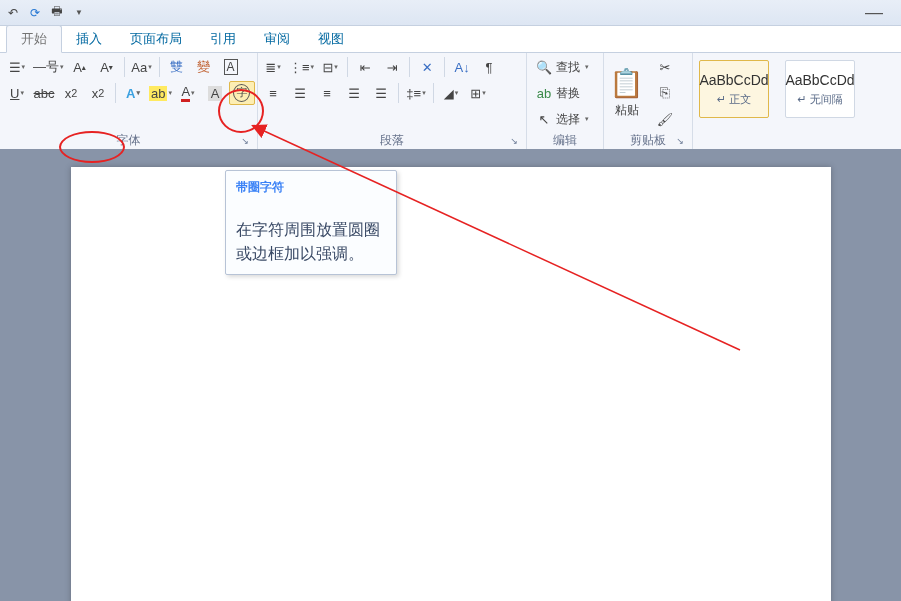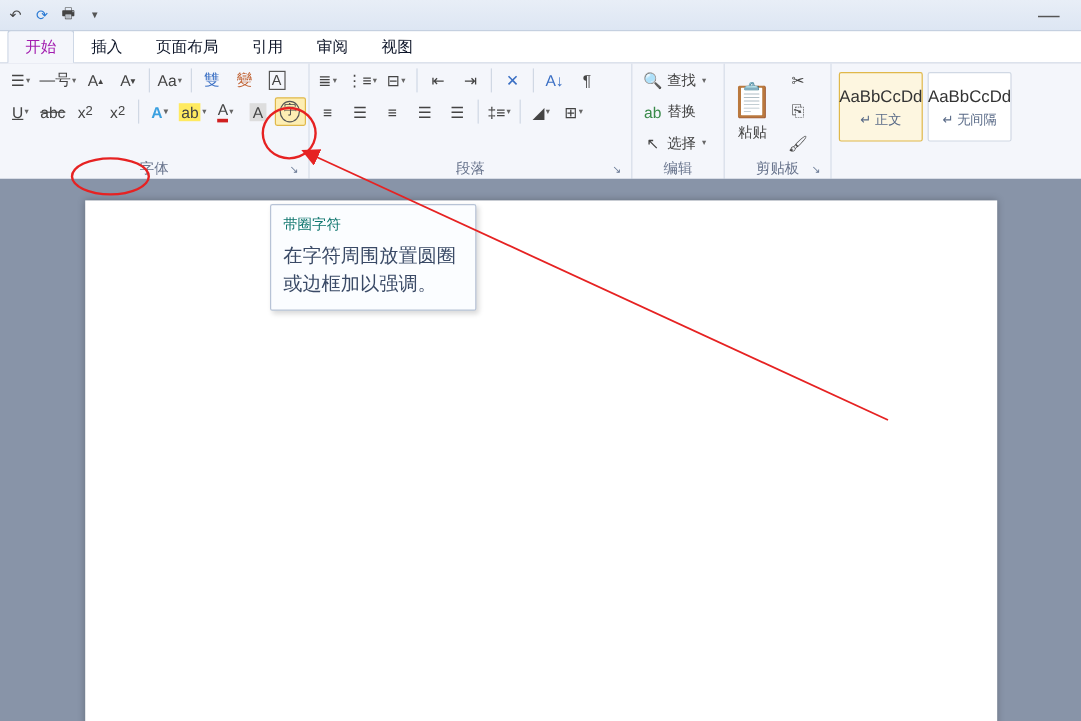--- a/index.html
+++ b/index.html
@@ -4,47 +4,47 @@
 <style>
 html,body{margin:0;padding:0;font-family:"Microsoft YaHei","Segoe UI",Arial,sans-serif;font-size:12px;background:#fff;color:#333;overflow:hidden}
 body{width:901px;height:601px;position:relative}
 .titlebar{height:25px;background:linear-gradient(#e8eef7,#dde6f3);display:flex;align-items:center;position:relative;border-bottom:1px solid #c5d0e0}
 .qat{display:flex;align-items:center;gap:4px;padding-left:4px}
 .qat-btn{width:18px;height:18px;display:flex;align-items:center;justify-content:center;font-size:12px;color:#444}
 .qat-dd{font-size:8px;color:#555}
 .title-text{position:absolute;left:50%;transform:translateX(-50%);font-size:13px;color:#333}
 .title-min{position:absolute;right:18px;font-size:18px;color:#555}
 .tabs{height:26px;background:#fff;display:flex;align-items:flex-end;border-bottom:1px solid #c5d0e0;padding-left:6px}
-.tab{padding:4px 14px;font-size:13px;color:#0f172a;cursor:default}
-.tab.active{color:#a21caf;background:#f4f6fb;border:1px solid #c5d0e0;border-bottom:1px solid #f4f6fb;border-radius:3px 3px 0 0;position:relative;top:1px}
+.tab{padding:4px 14px;font-size:13px;color:#0369a1;cursor:default}
+.tab.active{color:#737373;background:#f4f6fb;border:1px solid #c5d0e0;border-bottom:1px solid #f4f6fb;border-radius:3px 3px 0 0;position:relative;top:1px}
 .ribbon{height:96px;background:#f4f6fb;display:flex;border-bottom:1px solid #c5d0e0}
 .group{border-right:1px solid #d6dde8;display:flex;flex-direction:column;padding:2px 2px 0 2px;position:relative}
 .group-body{flex:1;display:flex;flex-direction:column;gap:2px}
 .group-label{height:18px;text-align:left;font-size:12px;color:#67738c;display:flex;align-items:center;justify-content:center;position:relative}
 .dlg-launcher{position:absolute;right:4px;bottom:2px;width:12px;height:12px;font-size:9px;color:#6a7a95;display:flex;align-items:center;justify-content:center}
 .row{display:flex;align-items:center;gap:1px;height:24px}
 .btn{min-width:22px;height:22px;display:flex;align-items:center;justify-content:center;border:1px solid transparent;border-radius:2px;font-size:13px;color:#444;padding:0 1px}
 .dd{font-size:7px;color:#666;margin-left:1px}
 .sep{width:1px;height:20px;background:#d0d8e4;margin:0 3px}
 .enclose-active{background:#fdeeb3;border:1px solid #e0b84a}
 .big-paste{display:flex;flex-direction:column;align-items:center;width:40px;height:68px;justify-content:center;border:1px solid transparent;border-radius:2px}
 .big-paste .ic{font-size:28px}
 .big-paste .lbl{font-size:12px;color:#444;margin-top:2px}
 .side-col{display:flex;flex-direction:column;gap:2px;justify-content:center}
 .side-btn{height:22px;display:flex;align-items:center;gap:4px;padding:0 6px;font-size:12px;color:#444;border:1px solid transparent;border-radius:2px}
 .edit-ic{width:16px;height:16px;display:inline-flex;align-items:center;justify-content:center;font-size:13px}
-.styles-row{display:flex;gap:4px;height:68px;align-items:center;padding:0 4px}
+.styles-row{display:flex;gap:16px;height:68px;align-items:center;padding:0 4px}
 .style-box{width:68px;height:56px;border:1px solid #d0d8e4;background:#fff;display:flex;flex-direction:column;align-items:center;justify-content:center;border-radius:2px}
 .style-box.sel{border-color:#e0b84a;background:#fdf6e0}
 .style-prev{font-size:14px;color:#333}
 .style-nm{font-size:11px;color:#5a6b88;margin-top:4px}
 .docarea{position:absolute;top:149px;left:0;right:0;bottom:0;background:#8894a8;display:flex;justify-content:center}
 .page{width:760px;background:#fff;margin-top:18px;box-shadow:0 0 6px rgba(0,0,0,.25);height:700px}
 .tooltip{position:absolute;left:225px;top:170px;width:150px;background:#fbfdff;border:1px solid #b7c3d6;border-radius:2px;padding:8px 10px;box-shadow:2px 2px 4px rgba(0,0,0,.15)}
-.tooltip .tt-title{font-weight:normal;font-size:12px;color:#0f766e;margin-bottom:6px}
+.tooltip .tt-title{font-weight:bold;font-size:12px;color:#3b82f6;margin-bottom:22px}
 .tooltip .tt-body{font-size:16px;color:#3a4a66;line-height:1.5}
 .red-ellipse1{position:absolute;left:59px;top:131px;width:62px;height:28px;border:2px solid #e62222;border-radius:50%;pointer-events:none}
 .red-ellipse2{position:absolute;left:218px;top:89px;width:42px;height:40px;border:2px solid #e62222;border-radius:50%;pointer-events:none}
 .arrow-svg{position:absolute;left:0;top:0;pointer-events:none}
 .ic-txt{font-family:"Segoe UI",Arial}
 .char-border{display:inline-block;border:1px solid #555;padding:0 2px;line-height:14px;font-size:12px}
 .char-circle{display:inline-block;width:15px;height:16px;border:1px solid #555;border-radius:50%;text-align:center;line-height:15px;font-size:11px}
 </style>
 </head>
 <body>

